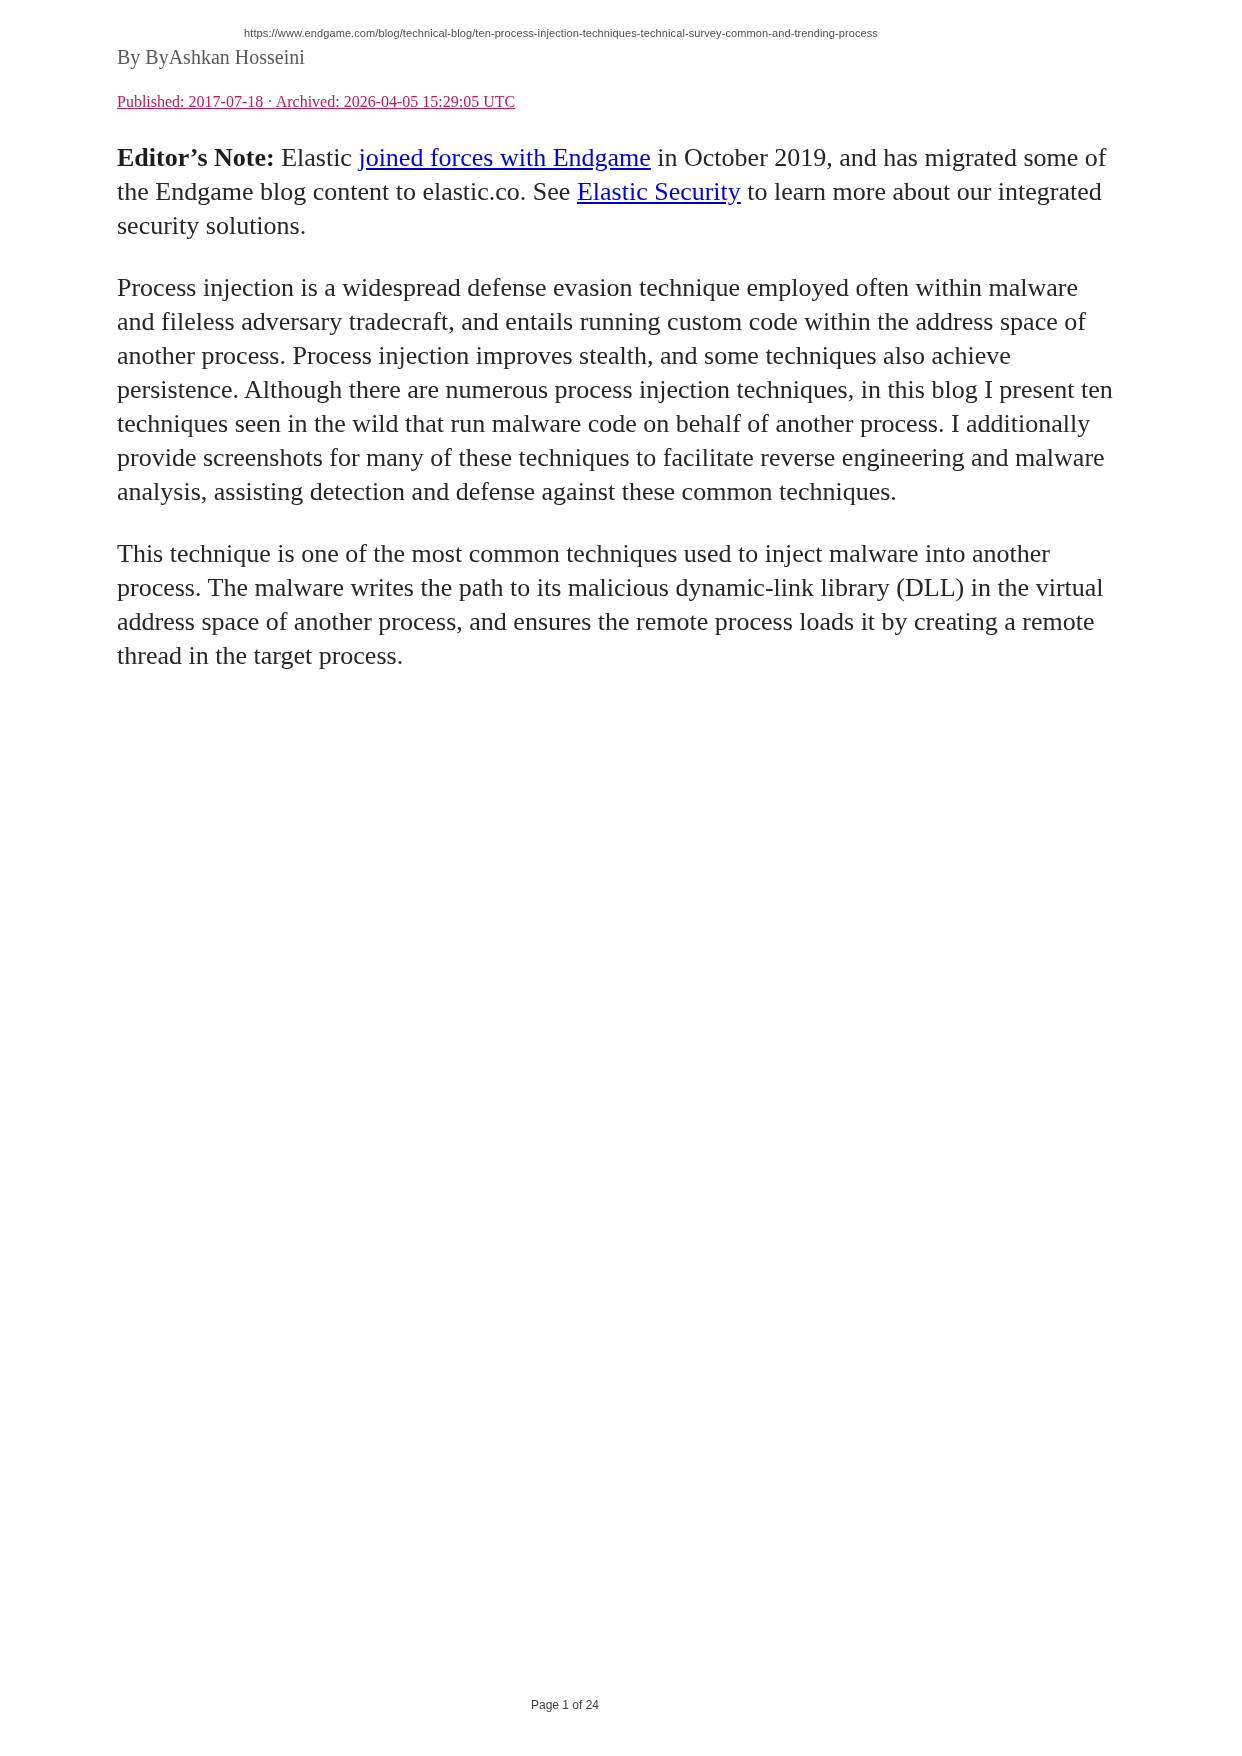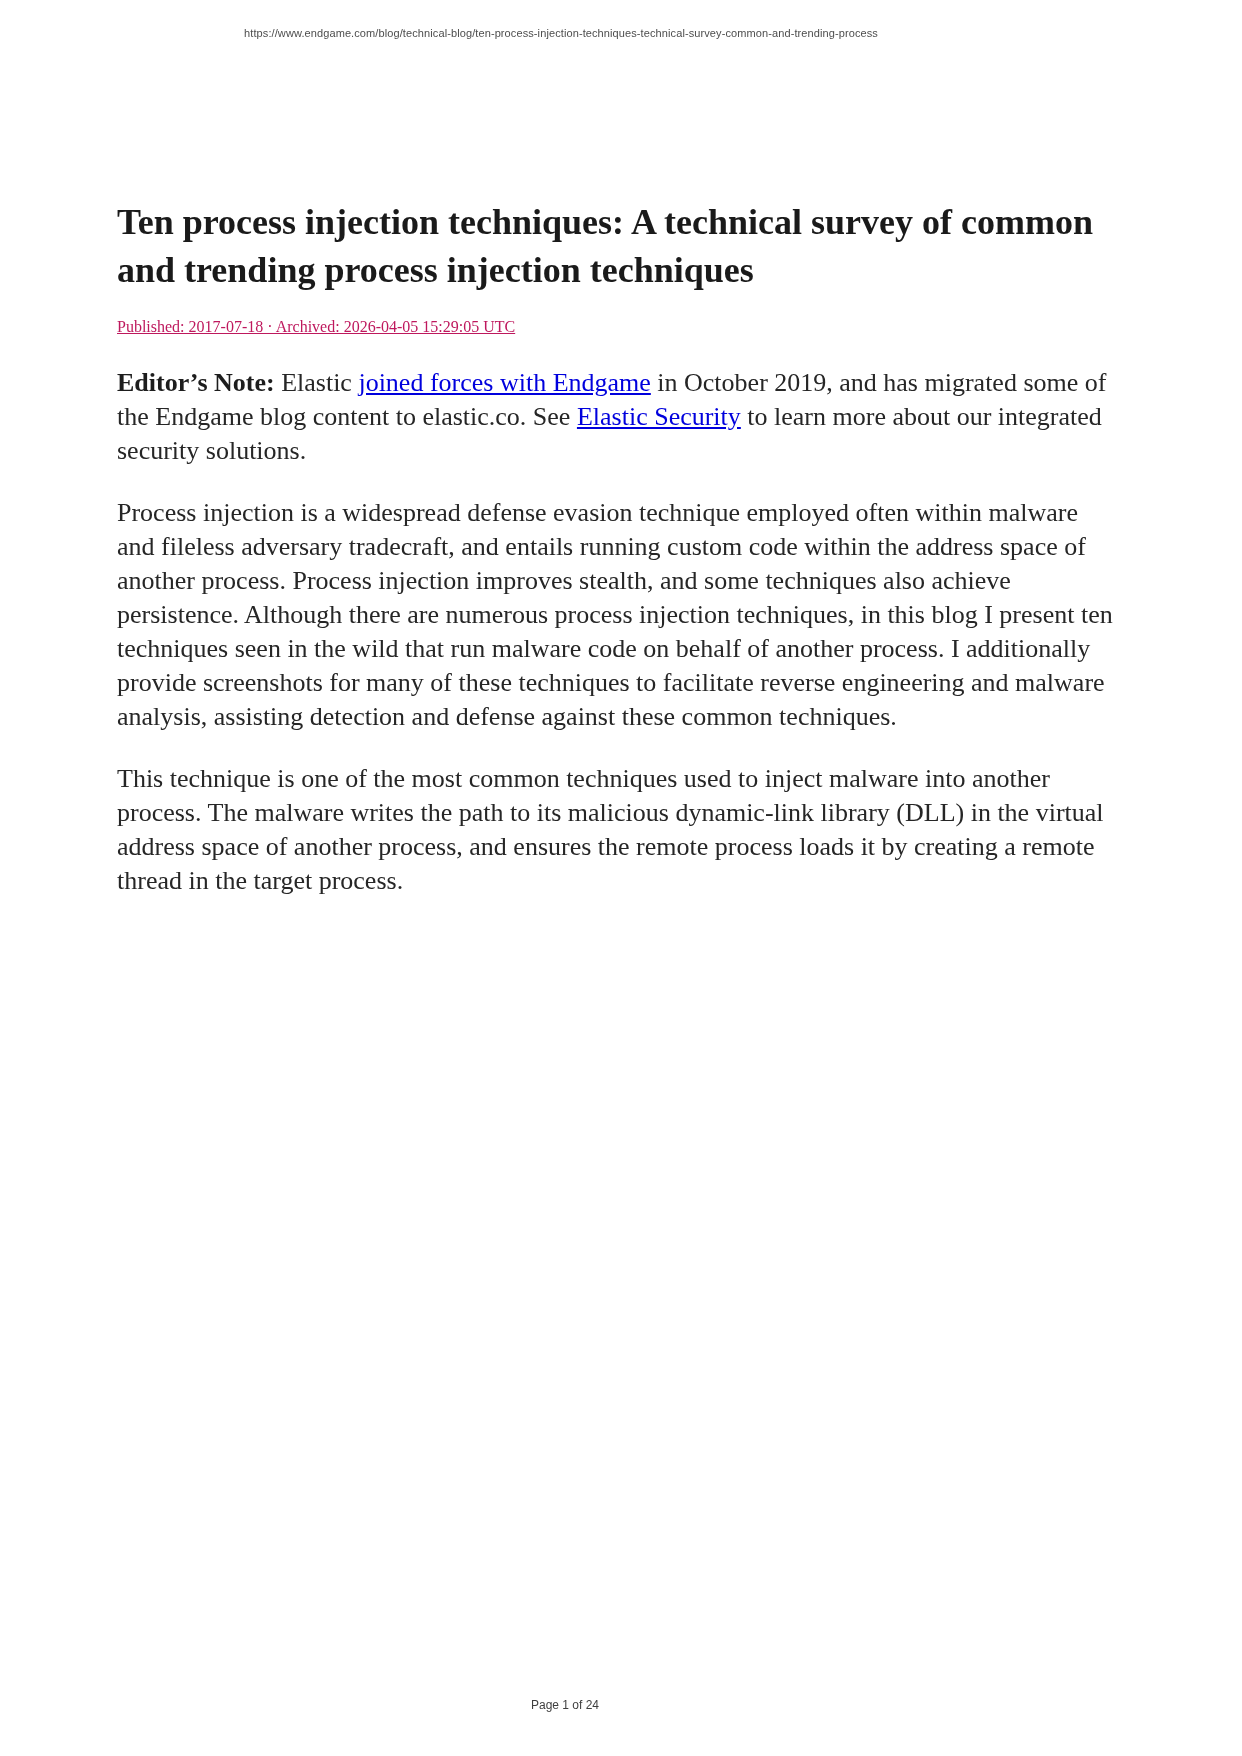--- a/index.html
+++ b/index.html
@@ -79,22 +79,22 @@
     color: #3f3f3f;
   }
 </style>
 </head>
 <body>
 
 <div class="url-header">https://www.endgame.com/blog/technical-blog/ten-process-injection-techniques-technical-survey-common-and-trending-process</div>
 
 <div class="article">
 
-  <h1>Ten process injection techniques: A technical survey of common and trending process injection techniques</h1>
 
+  <div class="byline">By ByAshkan Hosseini</div>
 
   <div class="publine">Published: 2017-07-18 · Archived: 2026-04-05 15:29:05 UTC</div>
 
   <p class="para editor-note"><span class="editor-label">Editor’s Note:</span><span> Elastic </span><a class="inline-link">joined forces with Endgame</a><span> in October 2019, and has migrated some of the Endgame blog content to elastic.co. See </span><a class="inline-link">Elastic Security</a><span> to learn more about our integrated security solutions.</span></p>
 
   <p class="para">Process injection is a widespread defense evasion technique employed often within malware and fileless adversary tradecraft, and entails running custom code within the address space of another process. Process injection improves stealth, and some techniques also achieve persistence. Although there are numerous process injection techniques, in this blog I present ten techniques seen in the wild that run malware code on behalf of another process. I additionally provide screenshots for many of these techniques to facilitate reverse engineering and malware analysis, assisting detection and defense against these common techniques.</p>
 
 
   <p class="para">This technique is one of the most common techniques used to inject malware into another process. The malware writes the path to its malicious dynamic-link library (DLL) in the virtual address space of another process, and ensures the remote process loads it by creating a remote thread in the target process.</p>
 

